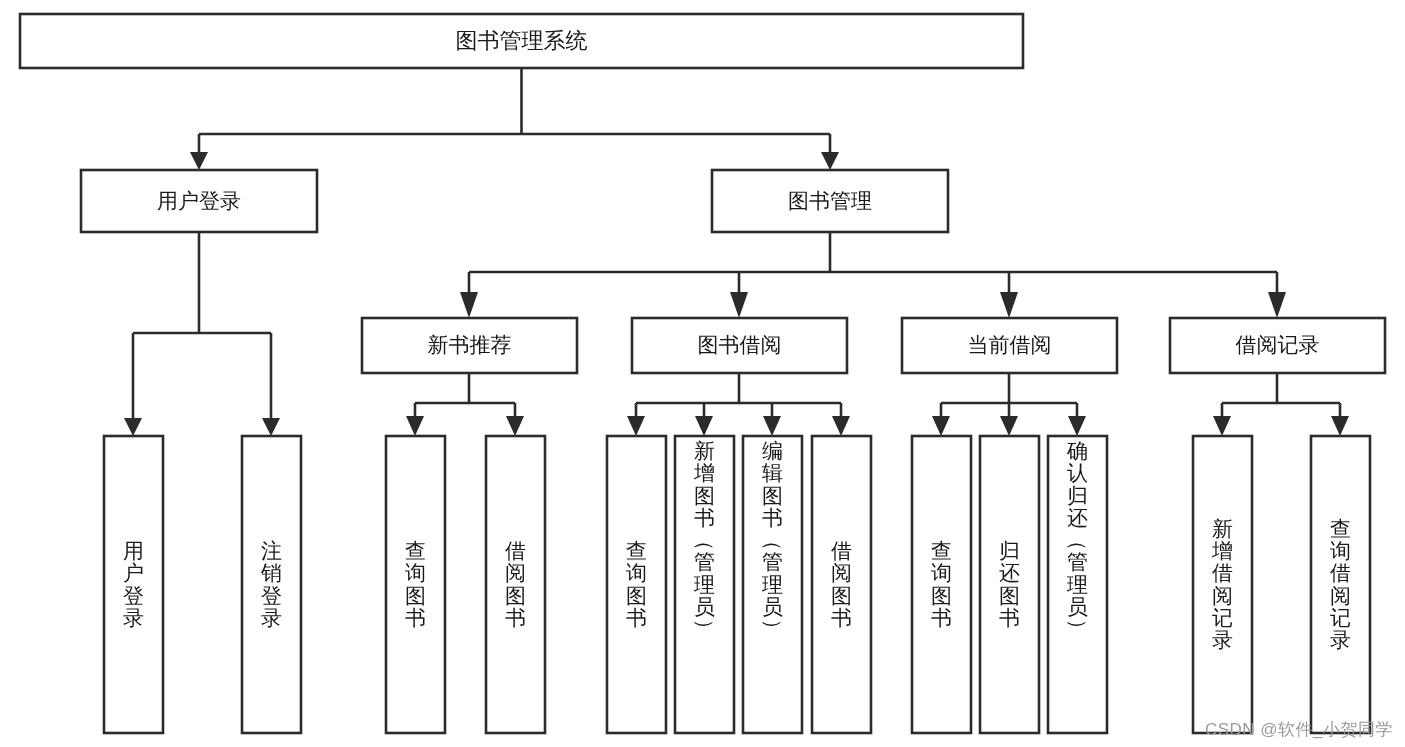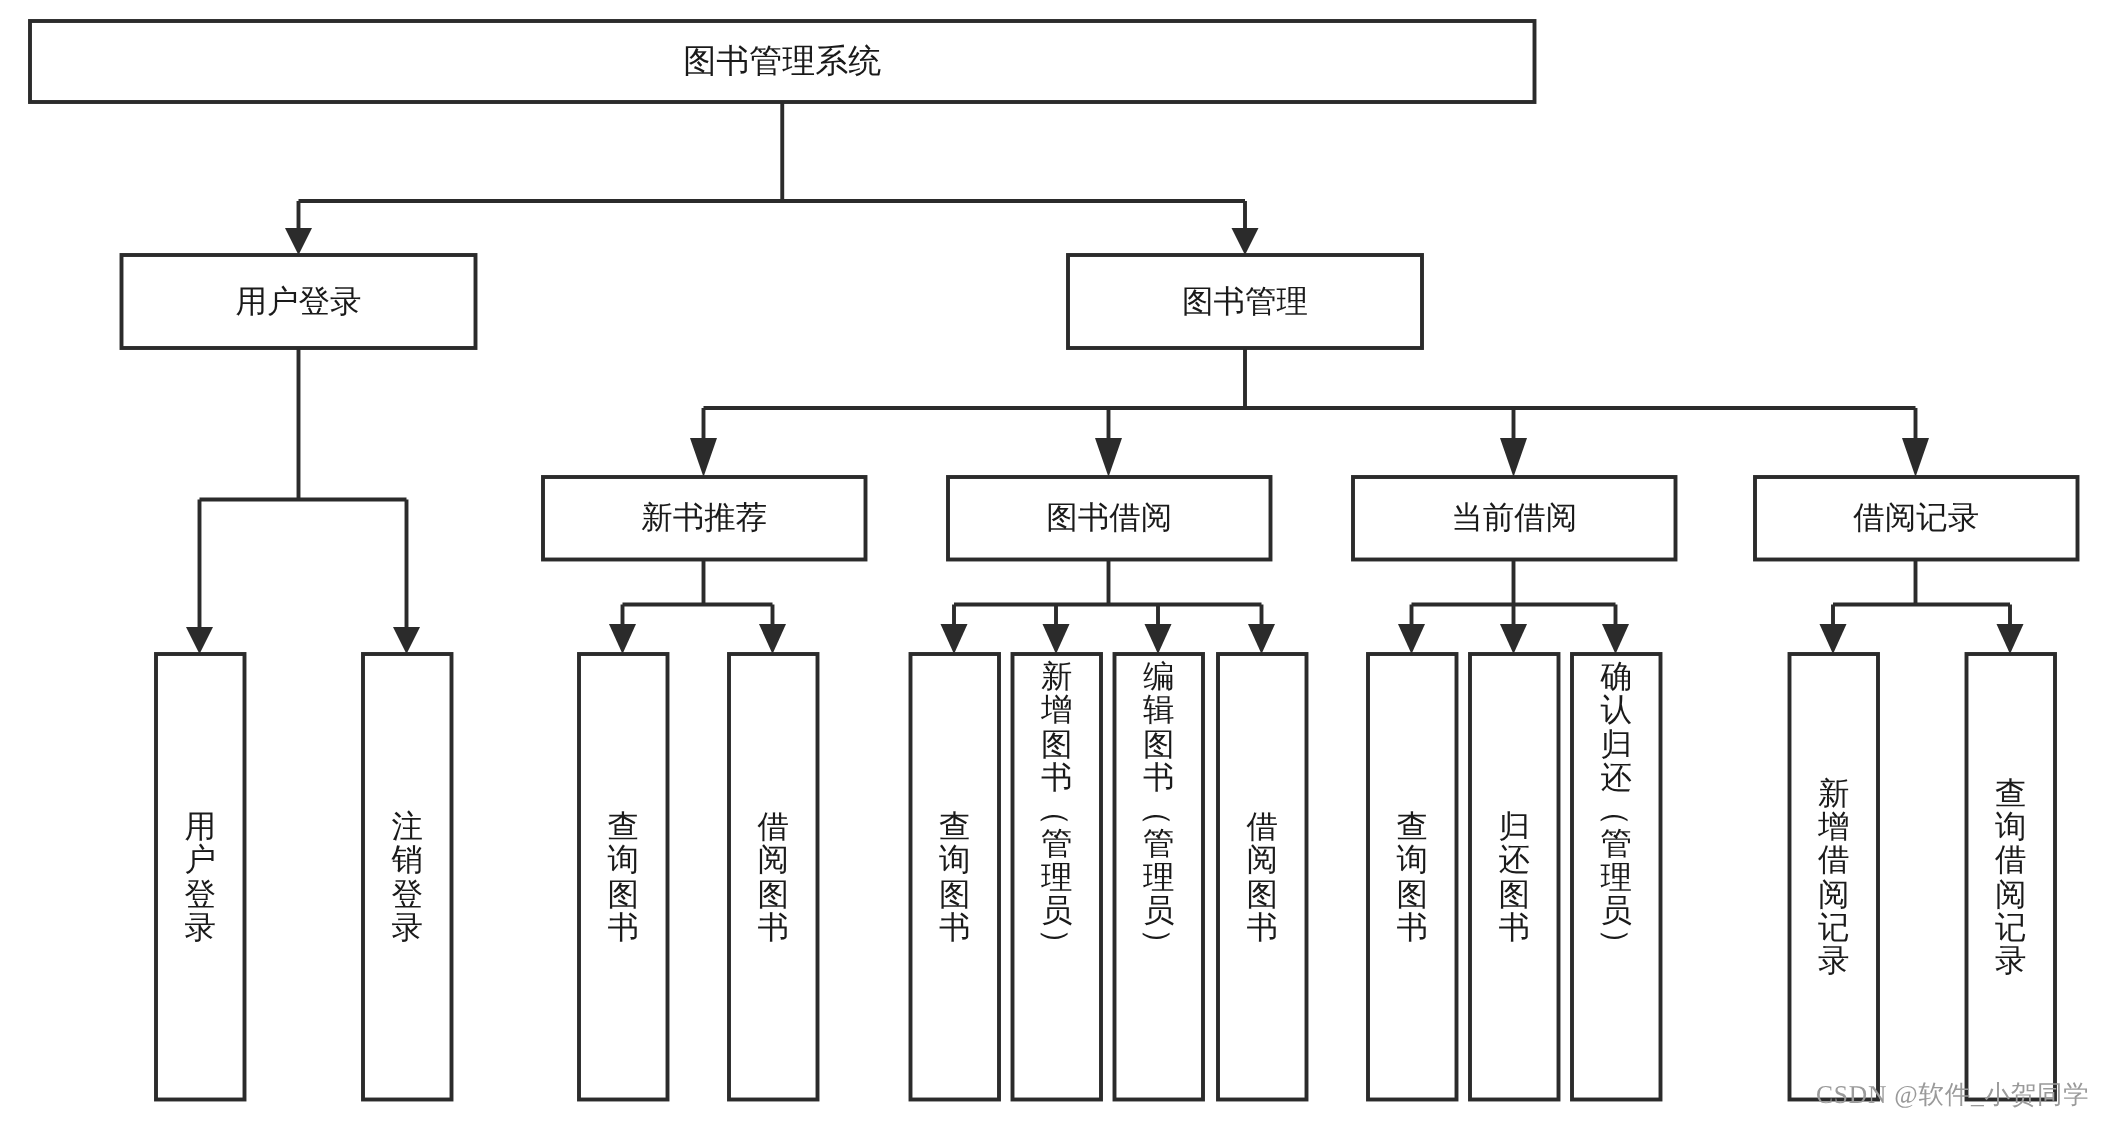--- a/index.html
+++ b/index.html
@@ -70,21 +70,21 @@
     pointer-events: none;
     text-align: center;
   }
   .vlabel span {
     display: block;
   }
   .watermark {
     position: absolute;
     right: 12px;
     bottom: 6px;
-    font-family: Liberation Serif, serif;
+    font-family: Liberation Sans, sans-serif;
     font-size: 17px;
     color: #9a9a9a;
     letter-spacing: 0.5px;
     white-space: nowrap;
   }
 </style>
 </head>
 <body>
 
 <div id="canvas">

